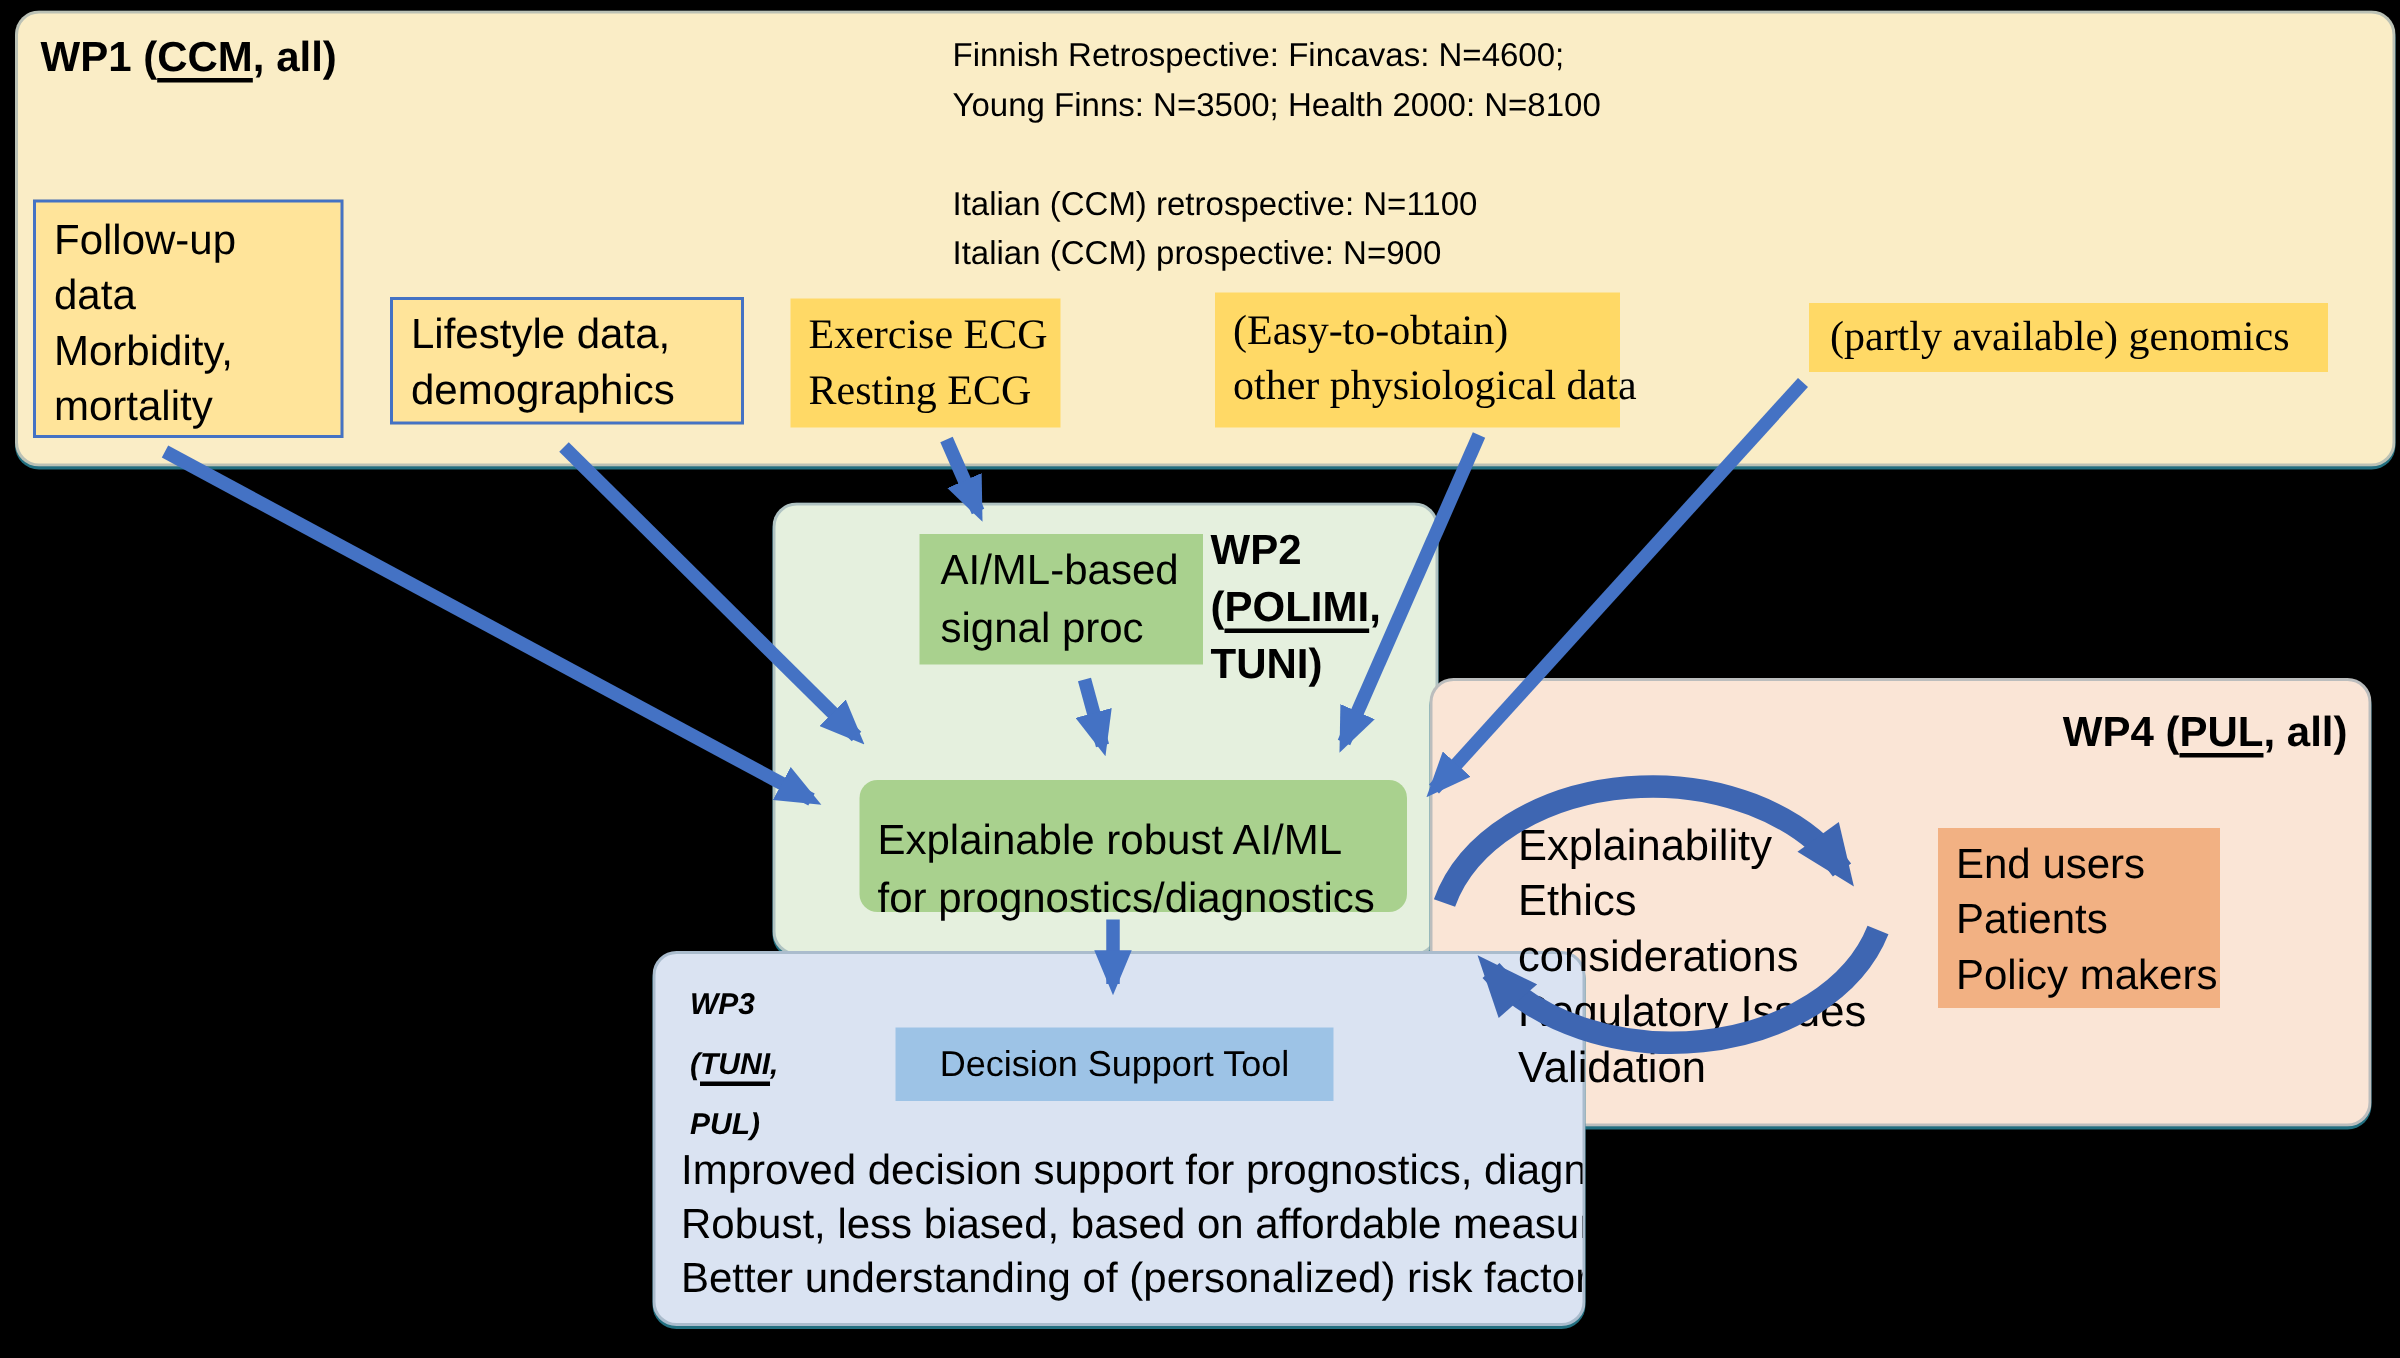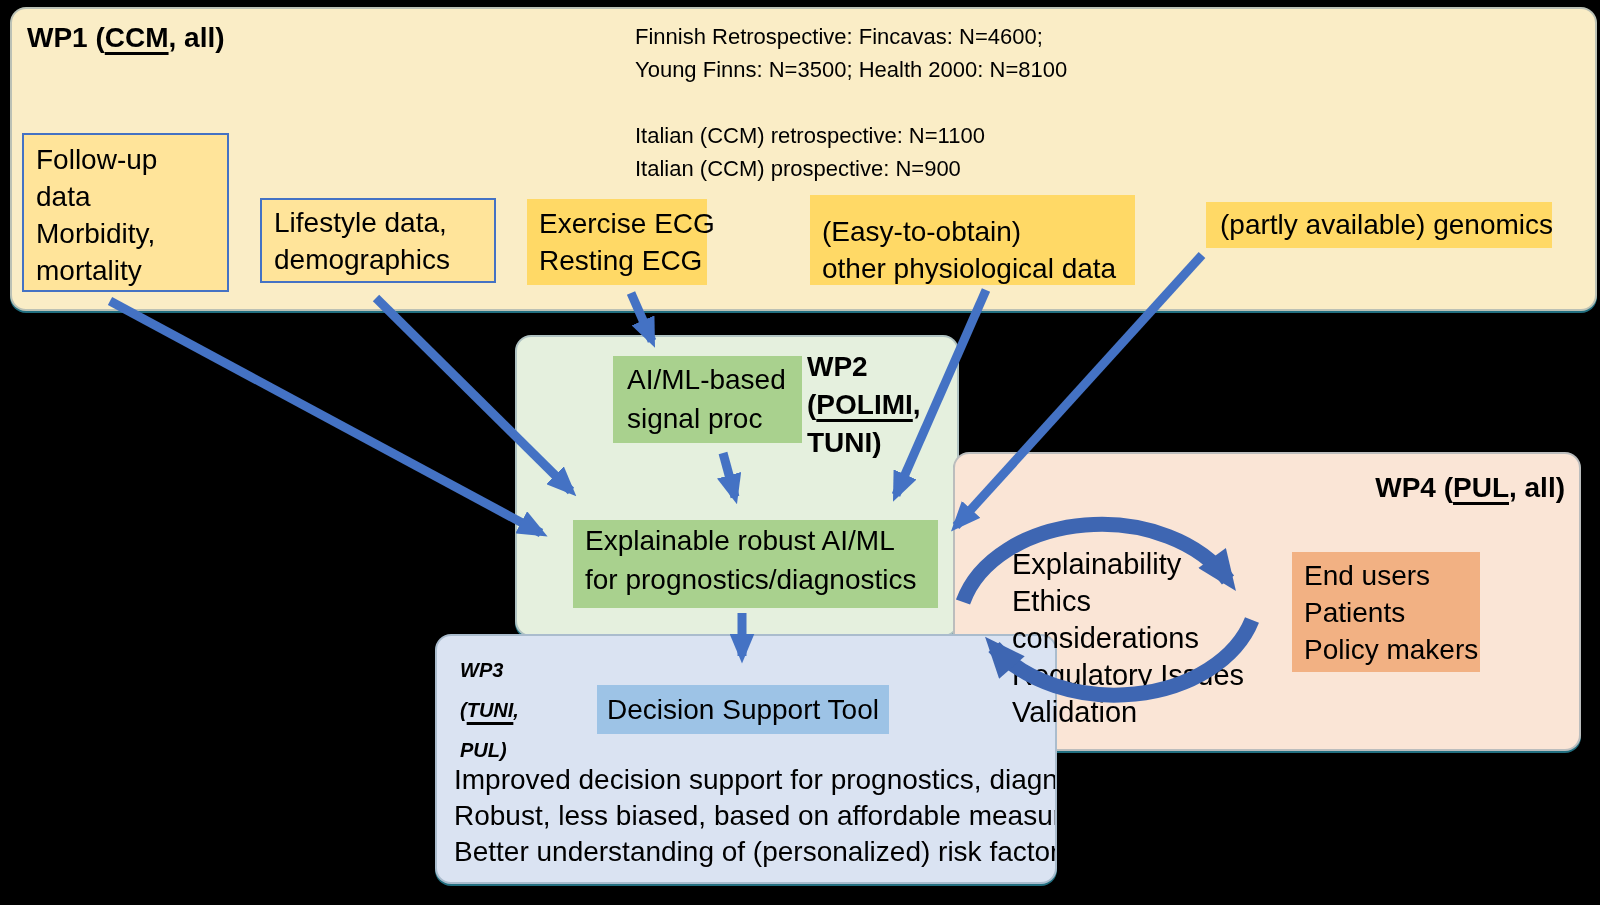--- a/index.html
+++ b/index.html
@@ -13,37 +13,37 @@
     border:2px solid rgba(110,140,160,.45);
     box-shadow:0 2px 0 rgba(40,130,150,.85);}
   #wp1{left:10px;top:7px;width:1583px;height:300px;background:var(--wp1bg);z-index:1;}
   #wp2{left:515px;top:335px;width:440px;height:298px;background:var(--wp2bg);z-index:2;}
   #wp4{left:953px;top:452px;width:624px;height:295px;background:var(--wp4bg);z-index:3;}
   #wp3{left:435px;top:634px;width:618px;height:246px;background:var(--wp3bg);z-index:4;overflow:hidden;}
   .abs{position:absolute;}
   .wp-title{font-weight:bold;font-size:28px;line-height:36px;white-space:pre;}
   .u{text-decoration:underline;text-decoration-thickness:2.5px;text-underline-offset:5px;}
   .databox{position:absolute;font-size:28px;line-height:37px;white-space:pre;}
-  .gold{background:var(--gold);}
+  .gold{background:var(--gold);font-family:Liberation Serif, serif;}
   .goldlight{background:var(--goldlight);border:2px solid var(--boxborder);}
   .greenbox{background:var(--green);}
   #cohorts{left:635px;top:20px;font-size:22px;line-height:33px;white-space:pre;z-index:5;}
   #followup-box{left:22px;top:133px;width:207px;height:159px;padding:6px 0 0 12px;box-sizing:border-box;z-index:5;}
   #lifestyle-box{left:260px;top:198px;width:236px;height:85px;padding:4px 0 6px 12px;box-sizing:border-box;z-index:5;}
   #ecg-box{left:527px;top:199px;width:180px;height:86px;padding:6px 0 0 12px;box-sizing:border-box;z-index:5;}
-  #physio-box{left:810px;top:195px;width:325px;height:90px;padding:18px 0 0 12px;box-sizing:border-box;z-index:5;}
+  #physio-box{left:810px;top:195px;width:270px;height:90px;padding:7px 0 0 12px;box-sizing:border-box;z-index:5;}
   #genomics-box{left:1206px;top:202px;width:346px;height:46px;padding:6px 17px 0 14px;box-sizing:border-box;line-height:34px;z-index:5;}
   #signal-box{left:613px;top:356px;width:189px;height:87px;padding:4px 0 0 14px;box-sizing:border-box;line-height:39px;z-index:5;}
   #wp2-title{left:807px;top:348px;z-index:5;line-height:38px;}
-  #explainable-box{left:573px;top:520px;width:365px;height:88px;padding:1px 0 0 12px;box-sizing:border-box;line-height:39px;z-index:5;}
+  #explainable-box{left:573px;top:520px;width:365px;height:88px;padding:20px 0 0 12px;box-sizing:border-box;line-height:39px;z-index:5;border-radius:12px;}
   #wp1-title{left:27px;top:20px;z-index:5;}
   #wp4-title{right:14px;top:16px;position:absolute;}
   #wp3-title{left:23px;top:14px;font-size:20px;line-height:40px;font-style:italic;}
   #decision-box{left:160px;top:49px;width:292px;height:49px;background:var(--bluebox);
-    font-size:28px;line-height:49px;text-align:center;white-space:nowrap;}
+    font-size:24px;line-height:49px;text-align:center;white-space:nowrap;}
   #outcomes{left:17px;top:126px;font-size:28px;line-height:36px;white-space:pre;}
   #cycle-text{left:1012px;top:546px;font-size:29px;line-height:37px;white-space:pre;z-index:6;}
   #endusers-box{left:1280px;top:552px;width:188px;height:120px;background:var(--orangebox);
     font-size:28px;line-height:37px;white-space:pre;padding:5px 0 0 12px;box-sizing:border-box;z-index:6;margin-left:12px;}
   #arrows{position:absolute;left:0;top:0;z-index:7;pointer-events:none;}
   .arrow{stroke:var(--arrow);stroke-width:9;fill:none;}
   .arc{stroke:var(--arc);stroke-width:15;fill:none;}
   .mfill{fill:var(--arrow);}
   .mfill2{fill:var(--arc);}
 </style>

